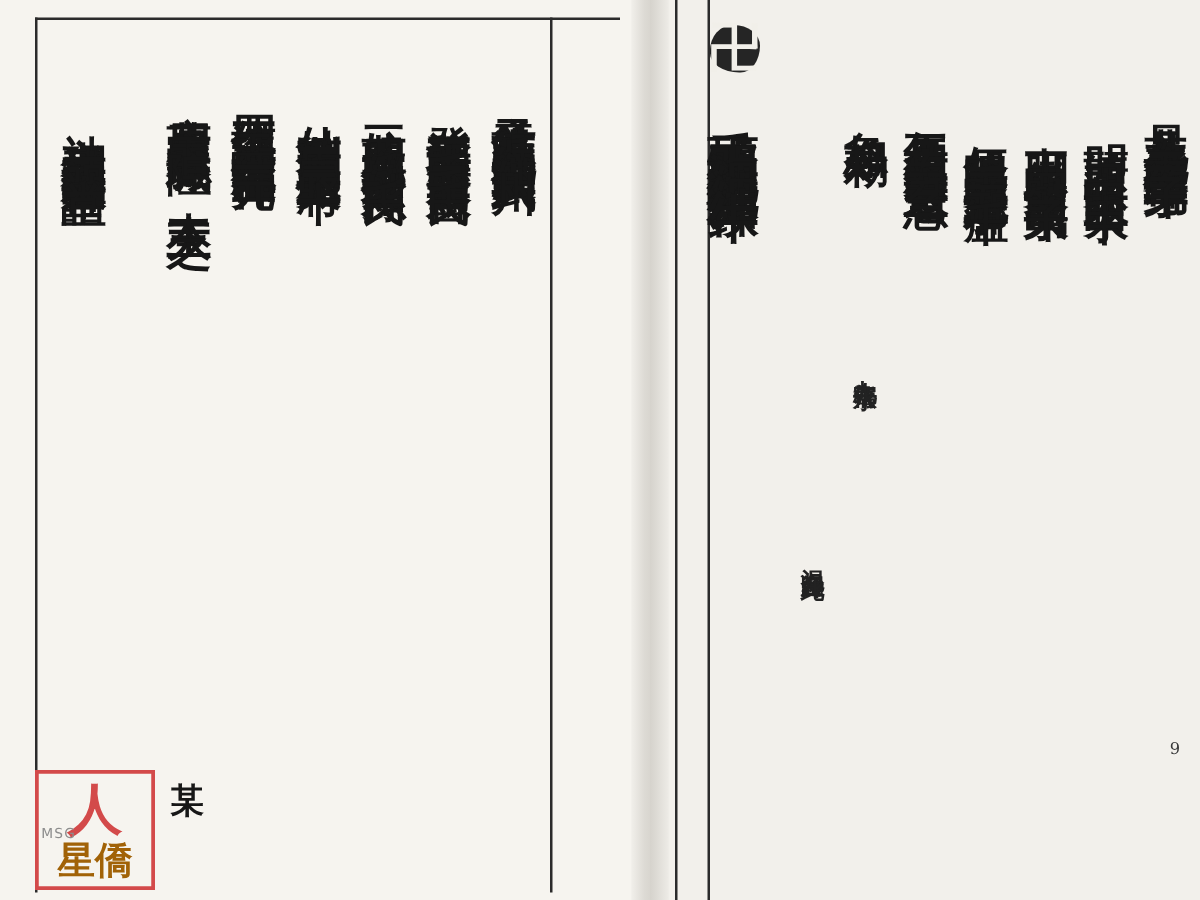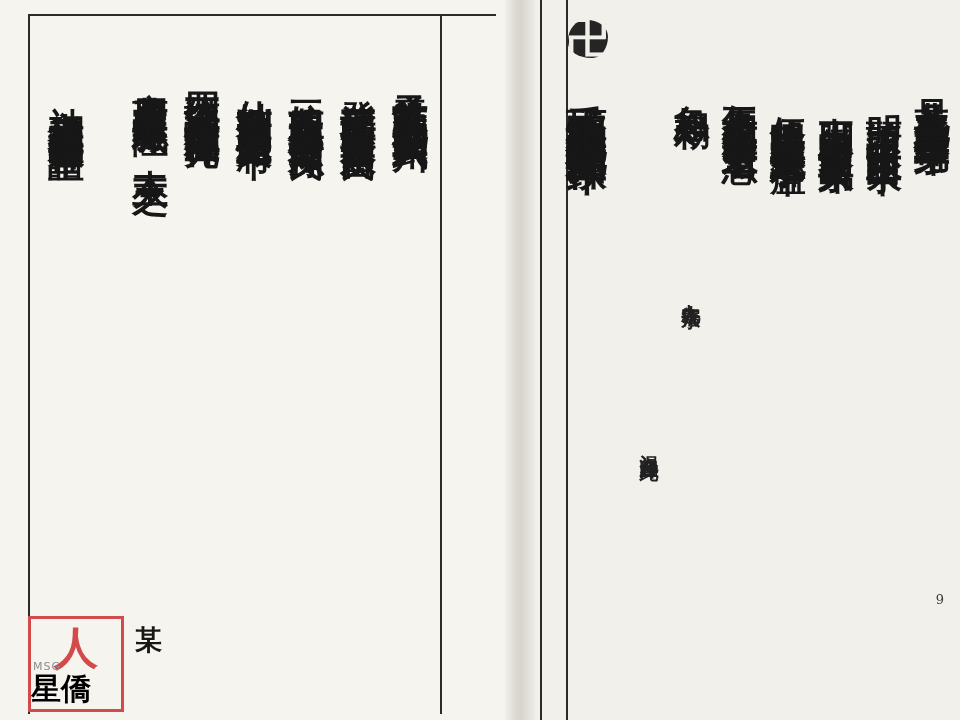--- a/index.html
+++ b/index.html
@@ -123,24 +123,24 @@
     font-size: 44px;
     line-height: 46px;
     color: #d34a4a;
     font-family: "DejaVu Serif", serif;
     font-weight: 700;
   }
   .stamp .glyph2 {
     position: absolute;
     left: 0; right: 0;
     bottom: 4px;
-    text-align: left;
+    text-align: center;
     font-size: 30px;
     line-height: 32px;
-    color: #000000;
+    color: #a16207;
     font-family: "DejaVu Serif", serif;
     font-weight: 700;
   }
   .stamp .wm {
     position: absolute;
     left: 2px;
     bottom: 36px;
     font-size: 11px;
     letter-spacing: 1px;
     color: #8d8d8d;

